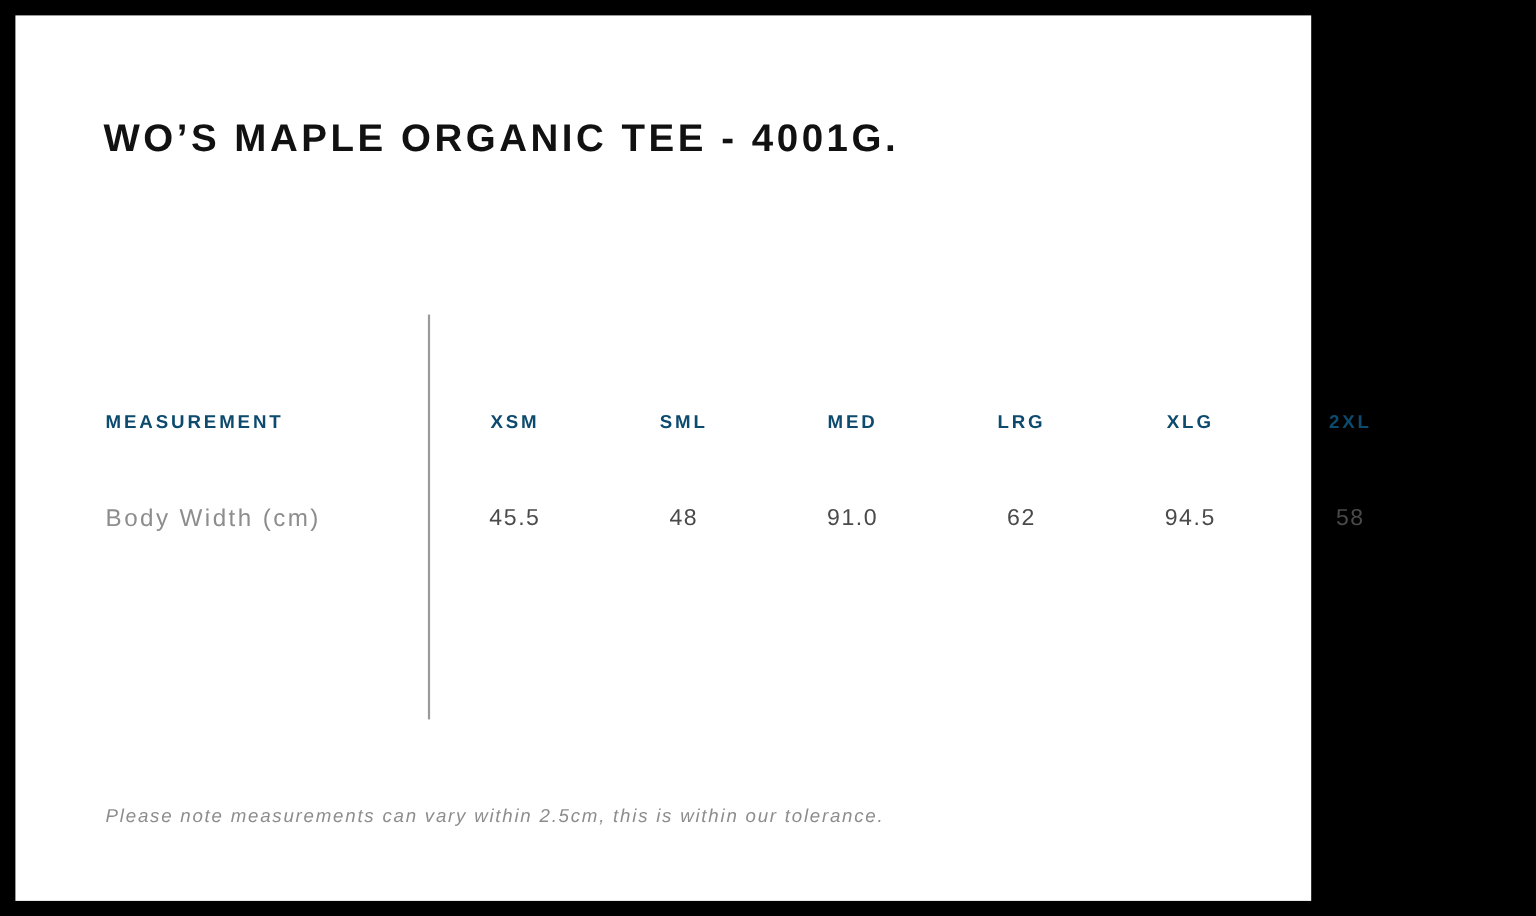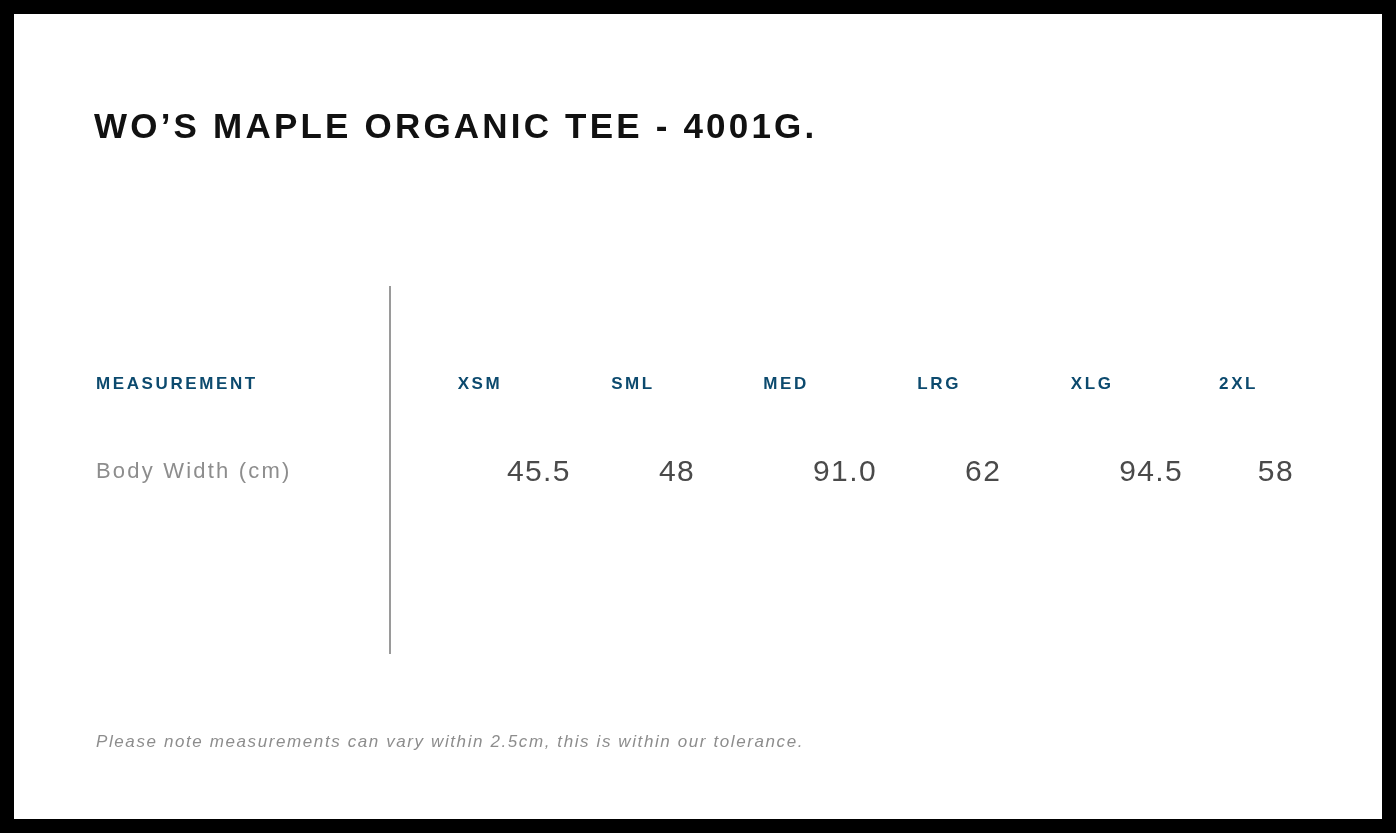--- a/index.html
+++ b/index.html
@@ -10,21 +10,21 @@
     width: 1396px;
     height: 833px;
     background: #000000;
     font-family: "Liberation Sans", sans-serif;
     overflow: hidden;
   }
   .page {
     position: absolute;
     left: 14px;
     top: 14px;
-    width: 1368px;
+    width: 1178px;
     height: 805px;
     background: #ffffff;
     box-sizing: border-box;
   }
   .content {
     position: absolute;
     left: 80px;
     top: 0;
     right: 60px;
     bottom: 0;
@@ -81,24 +81,23 @@
     font-size: 17px;
     font-weight: bold;
     letter-spacing: 2.6px;
     color: #0c4a6e;
   }
   table.size-table th.hdr-measurement {
     letter-spacing: 2.6px;
   }
   table.size-table td {
     height: 94px;
-    font-size: 30px;
+    font-size: 21px;
     color: #4a4a4a;
     letter-spacing: 1.4px;
-    text-align: right;
   }
   table.size-table td.row-label {
     font-size: 22px;
     color: #8d8d8d;
     letter-spacing: 2.2px;
     margin-left: 15px;
   }
   .note {
     position: absolute;
     left: 2px;

